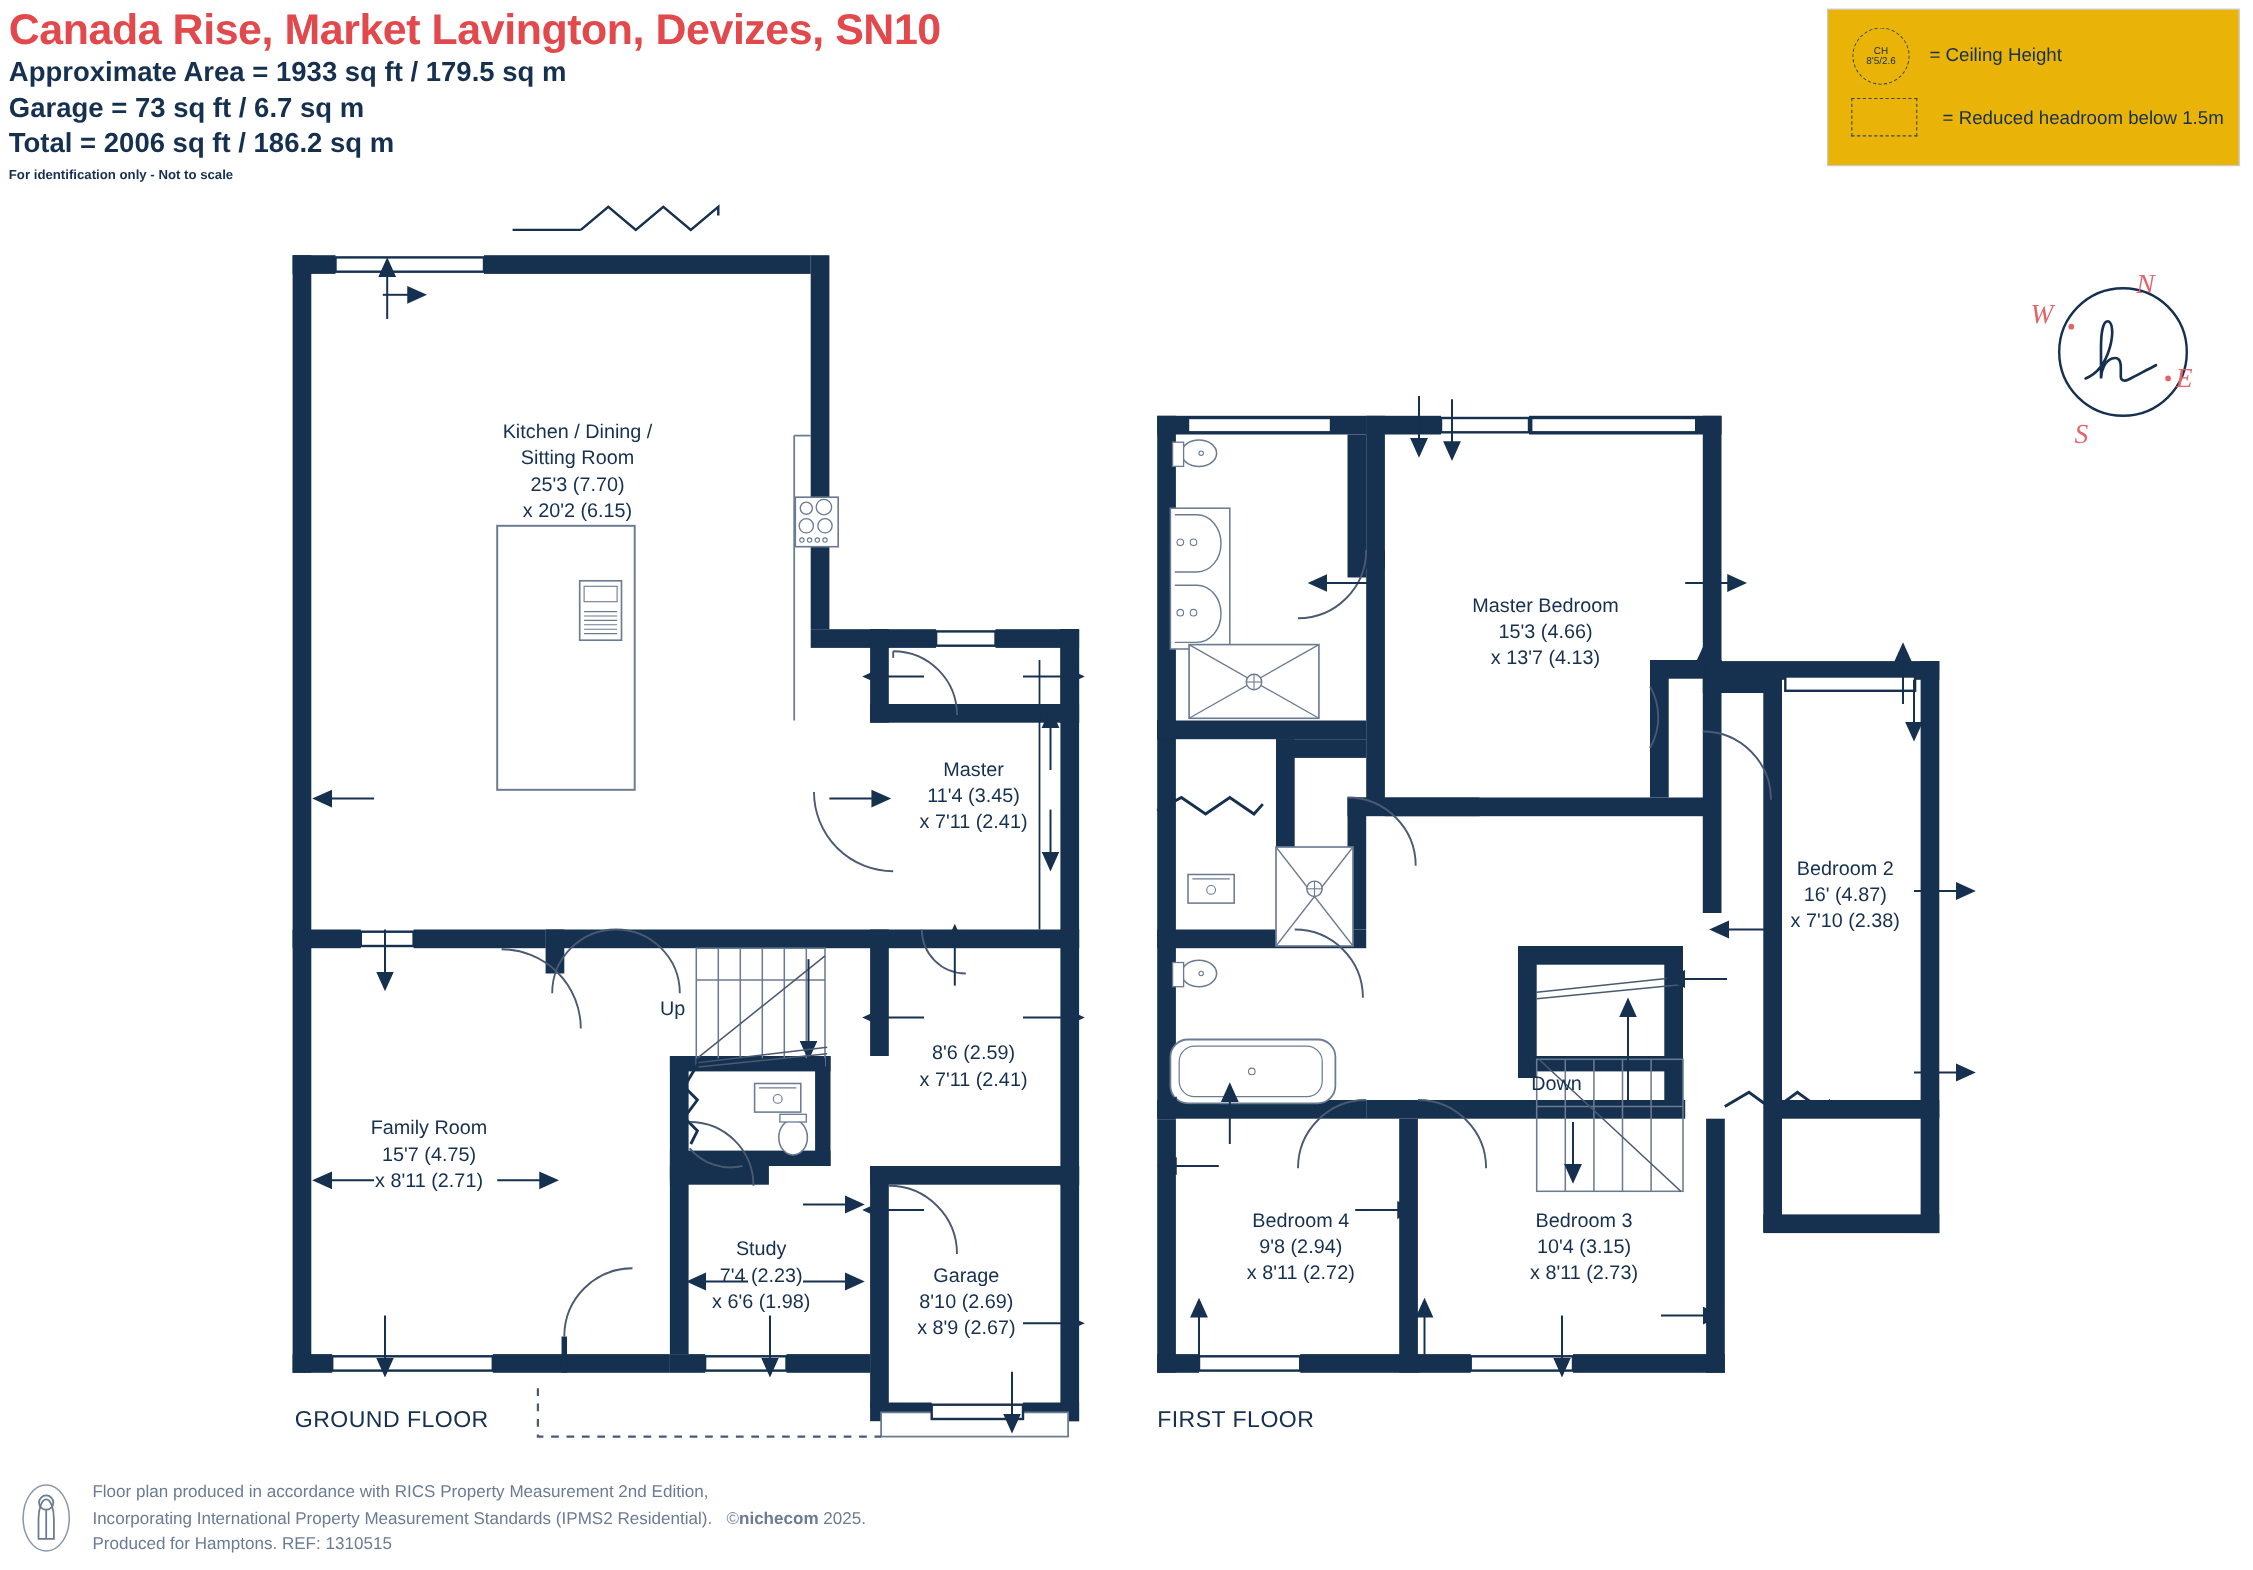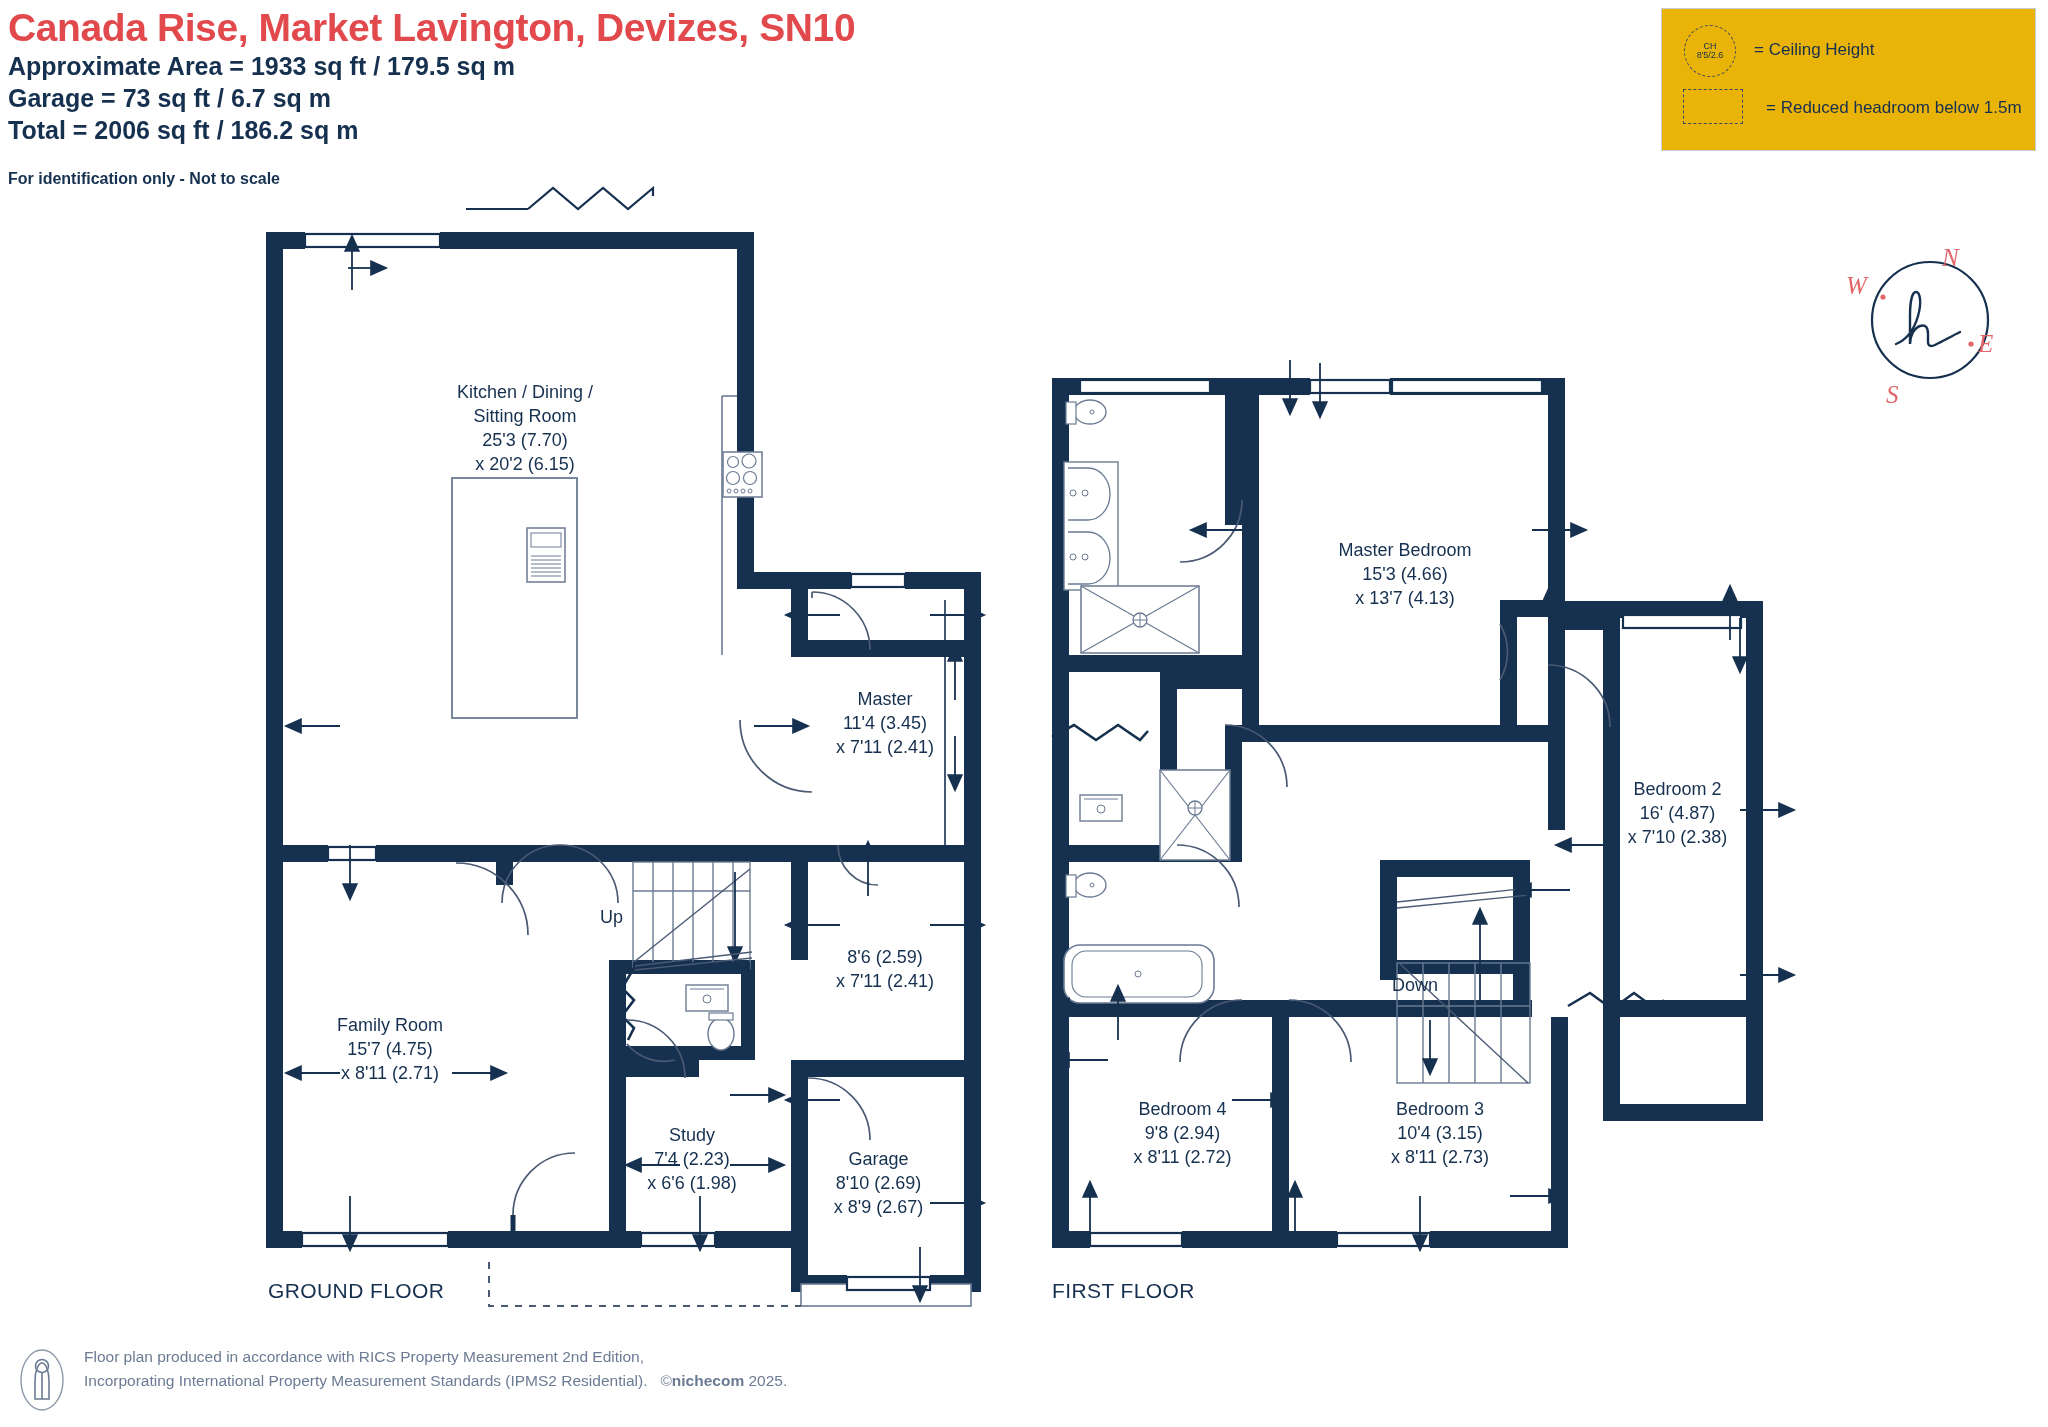--- a/index.html
+++ b/index.html
@@ -31,23 +31,23 @@
     line-height: 1.12;
     white-space: nowrap;
   }
   .area-line {
     font-size: 25px;
     color: #16304f;
     line-height: 1.28;
     white-space: nowrap;
   }
   #notscale {
-    font-size: 16px;
+    font-size: 12px;
     color: #16304f;
-    margin-top: 24px;
+    margin-top: 6px;
   }
 
   
   #legend {
     position: absolute;
     left: 1661px;
     top: 8px;
     width: 375px;
     height: 143px;
     border: 1px solid #c6ccd6;
@@ -642,14 +642,15 @@
       <path d="M23 24 L23 50 M16 50 L16 32 A7 18 0 0 1 30 32 L30 50 Z" fill="none" stroke="#6b7b93" stroke-width="1.6"></path>
     </svg>
   </div>
   <div id="footer-text">
     <div>Floor plan produced in accordance with RICS Property Measurement 2nd Edition,</div>
     <div>
       <span>Incorporating International Property Measurement Standards (IPMS2 Residential).</span>
       &nbsp;&nbsp;<span class="nicheA">©</span><span class="nicheB">ni</span><span class="nicheB">chec</span><span class="nicheB">om</span>
       <span>2025.</span>
     </div>
+    <div>Produced for Hamptons.  REF: 1310515</div>
   </div>
 </div>
 
 </body></html>

